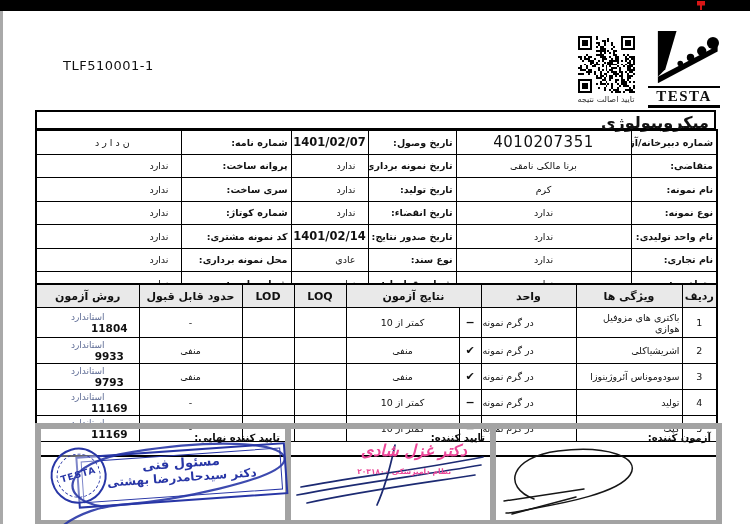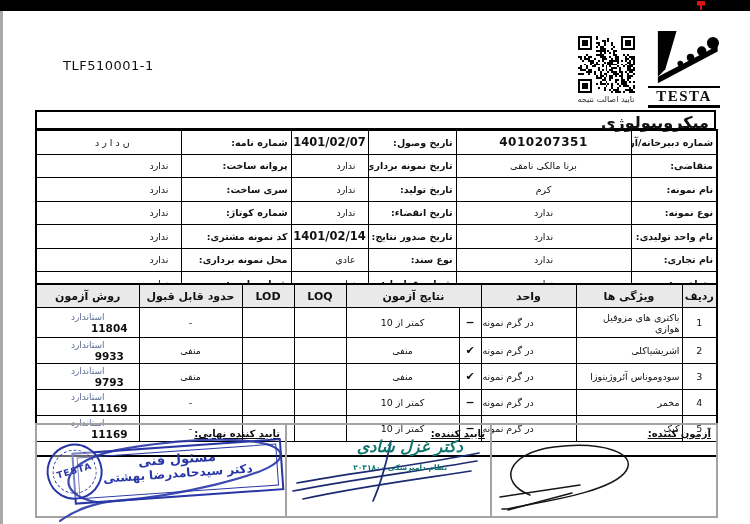--- a/index.html
+++ b/index.html
@@ -28,42 +28,42 @@
   .section-bar{position:absolute;left:35px;top:110px;width:681px;height:20px;border:2px solid #000;
                box-sizing:border-box;direction:rtl;font-weight:bold;font-size:16px;
                padding:1px 5px 0 0;background:#fff;}
 
   table{border-collapse:collapse;table-layout:fixed;}
   .info-table{position:absolute;left:35px;top:129px;width:681px;direction:rtl;border:2px solid #000;}
   .info-table td{border:1px solid #000;height:20.5px;font-size:9.5px;overflow:hidden;white-space:nowrap;}
   .info-table td.lbl{font-weight:bold;text-align:right;padding:0 3px 0 1px;}
   .info-table td.val{text-align:center;}
   .info-table td.val-side{text-align:right;padding-right:12px;}
-  .big-num{font-weight:bold;font-size:12px;letter-spacing:.5px;}
+  .big-num{font-weight:normal;font-size:15px;letter-spacing:.5px;}
   .big-date{font-weight:bold;font-size:11.5px;}
   .spaced{text-align:left;padding-left:8px;letter-spacing:4px;font-size:10.5px;margin-left:36px;}
 
   .results-table{position:absolute;left:35px;top:283px;width:681px;direction:rtl;border:2px solid #000;}
   .results-table th{border:1px solid #000;background:#e9e9e9;font-weight:bold;font-size:11px;height:20px;}
   .results-table td{border:1px solid #000;font-size:9.5px;text-align:center;overflow:hidden;}
   .results-table tr.r1 td{height:27px;}
   .results-table tr.rw td{height:19px;}
   .results-table td.chr{text-align:right;padding:0 2px;line-height:11px;}
   .results-table td.unit{text-align:left;padding-right:2px;}
   .results-table td.mark{font-size:11px;font-weight:bold;}
   .method-word{color:#5f6d96;font-size:9px;}
   .method-num{font-weight:bold;font-size:10.5px;letter-spacing:.3px;margin-left:43px;}
   .empty-row td{height:11px;border:1px solid #000;}
 
   .sig-table{position:absolute;left:35px;top:423px;width:681px;height:93px;direction:rtl;border:2px solid #000;}
-  .sig-table td{border:2px solid #a3a3a3;vertical-align:top;position:relative;height:89px;text-decoration:underline;}
+  .sig-table td{border:6px solid #a3a3a3;vertical-align:top;position:relative;height:89px;}
   .sig-label{font-weight:bold;font-size:10px;text-align:right;padding:2px 4px 0 0;direction:rtl;}
 
   .sig-tester{position:absolute;left:4px;top:14px;}
-  .stamp-approver{position:absolute;left:0;top:6px;width:200px;height:80px;color:#0f766e;}
+  .stamp-approver{position:absolute;left:0;top:6px;width:200px;height:80px;color:#ec4899;}
   .appr-name{position:absolute;right:24px;top:6px;font-family:"DejaVu Serif",serif;
              font-style:italic;font-weight:bold;font-size:16px;direction:rtl;white-space:nowrap;}
   .appr-sub{position:absolute;right:40px;top:32px;font-size:7.5px;font-weight:bold;direction:rtl;white-space:nowrap;}
   .appr-strokes{position:absolute;left:0;top:0;}
 
   .final-stamp{position:absolute;left:10px;top:14px;width:246px;height:70px;
                transform:rotate(-4deg);color:#2836a6;}
   .stamp-rect{position:absolute;left:26px;top:7px;width:210px;height:52px;box-sizing:border-box;
               border:2.5px solid #2836a6;outline:1px solid #2836a6;outline-offset:-6px;
               text-align:center;direction:rtl;}
@@ -503,21 +503,21 @@
       <td class="unit">در گرم نمونه</td>
       <td class="mark">✔</td>
       <td>منفی</td>
       <td></td>
       <td></td>
       <td>منفی</td>
       <td><span class="method-word">استاندارد</span> <span class="method-num">9793</span></td>
     </tr>
     <tr class="rw">
       <td>4</td>
-      <td class="chr">مخمر</td>
+      <td class="chr">تولید</td>
       <td class="unit">در گرم نمونه</td>
       <td class="mark">−</td>
       <td>کمتر از 10</td>
       <td></td>
       <td></td>
       <td>-</td>
       <td><span class="method-word">استاندارد</span> <span class="method-num">11169</span></td>
     </tr>
     <tr class="rw">
       <td>5</td>

